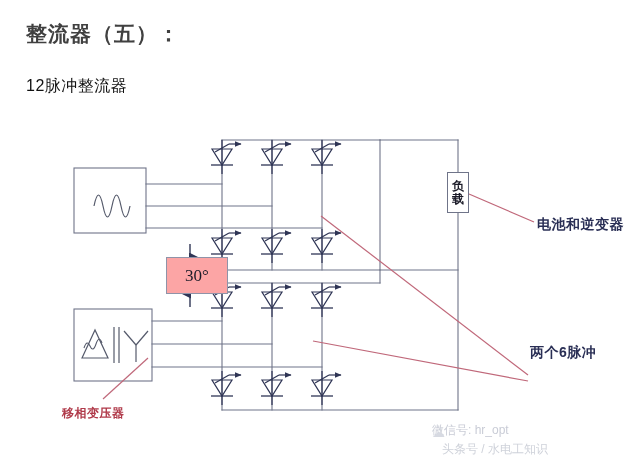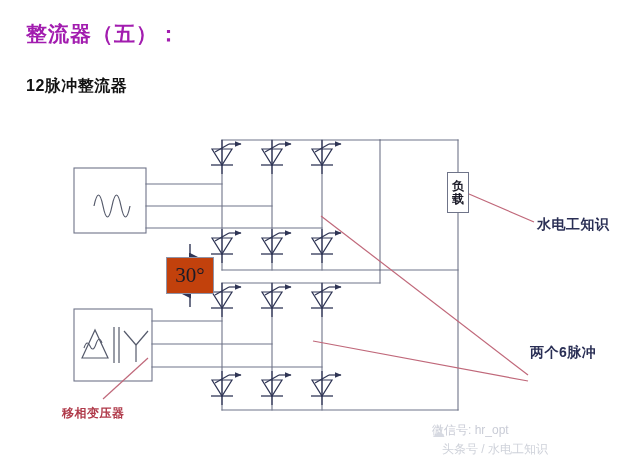--- a/index.html
+++ b/index.html
@@ -14,30 +14,30 @@
     background: #ffffff;
     overflow: hidden;
     font-family: "Liberation Sans", "DejaVu Sans", sans-serif;
   }
   #title {
     position: absolute;
     left: 26px;
     top: 20px;
     font-size: 21px;
     font-weight: bold;
-    color: #a21caf;
+    color: #404040;
     letter-spacing: 1px;
     white-space: nowrap;
   }
   #subtitle {
     position: absolute;
     left: 26px;
     top: 76px;
     font-size: 16px;
-    font-weight: bold;
+    font-weight: normal;
     color: #121212;
     letter-spacing: 0.5px;
     white-space: nowrap;
   }
   #diagram {
     position: absolute;
     left: 0;
     top: 0;
     width: 640px;
     height: 463px;
@@ -59,26 +59,26 @@
     white-space: nowrap;
   }
   #lbl-transformer { left: 62px;  top: 405px; }
   #lbl-battery     { left: 537px; top: 216px; }
   #lbl-bridges     { left: 530px; top: 342px; line-height: 20px; text-align: right; }
   #lbl-bridges span { display: block; }
   #deg-box {
     position: absolute;
     left: 166px;
     top: 257px;
-    width: 48px;
+    width: 62px;
     height: 37px;
     border: 1px solid #8f93a8;
-    background: #c2410c;
+    background: #fca5a5;
     color: #1b1b28;
-    font-size: 21px;
+    font-size: 17px;
     font-family: "Liberation Serif", "DejaVu Serif", serif;
     display: flex;
     align-items: center;
     justify-content: center;
     box-sizing: border-box;
   }
   #load-box {
     position: absolute;
     left: 447px;
     top: 172px;
@@ -235,21 +235,21 @@
 
   <div id="deg-box">30°</div>
 
   <div id="load-box">
     <span>负</span>
     <span>载</span>
   </div>
 
   <div id="lbl-transformer" class="lbl-red">移相变压器</div>
 
-  <div id="lbl-battery" class="lbl-navy">水电工知识</div>
+  <div id="lbl-battery" class="lbl-navy">电池和逆变器</div>
 
   <div id="lbl-bridges" class="lbl-navy">
     <span>两个6脉冲</span>
   </div>
 
   <div id="watermark">
     <span id="wm-mark">☁</span>
     <div class="wm-line" id="wm-line1">微信号: hr_opt</div>
     <div class="wm-line" id="wm-line2">头条号 / 水电工知识</div>
   </div>

